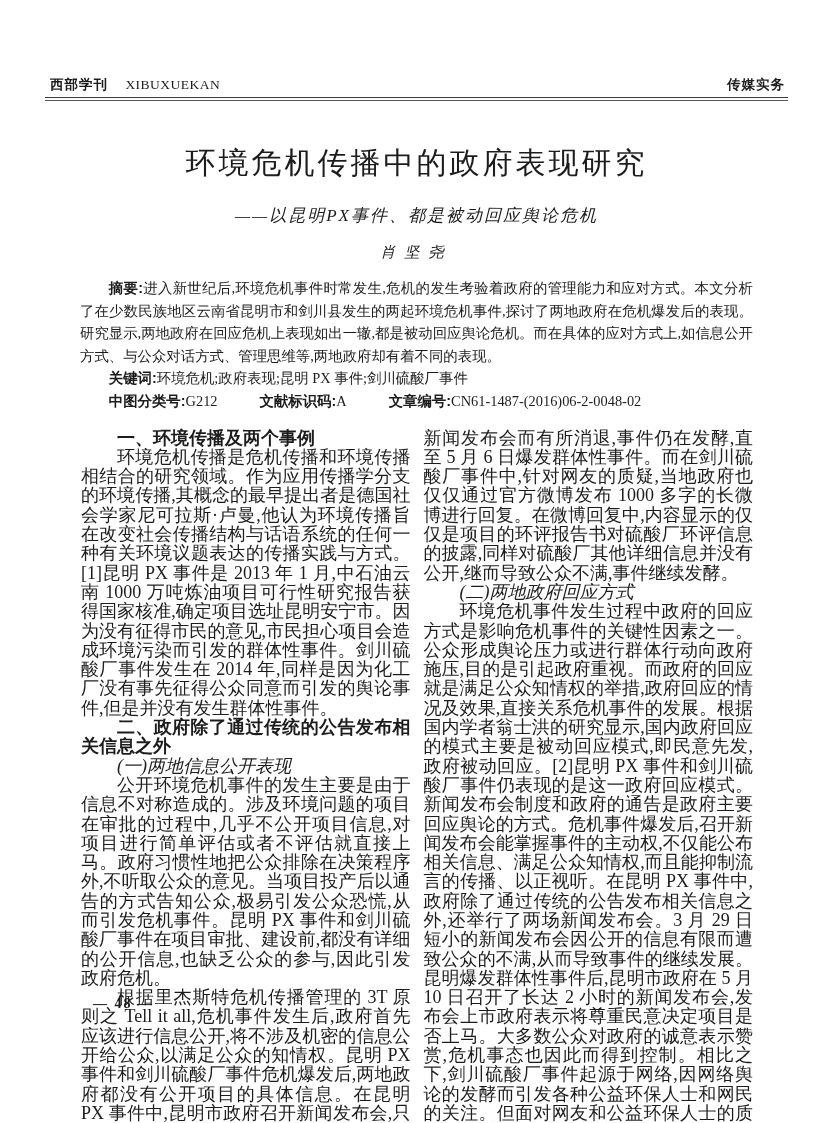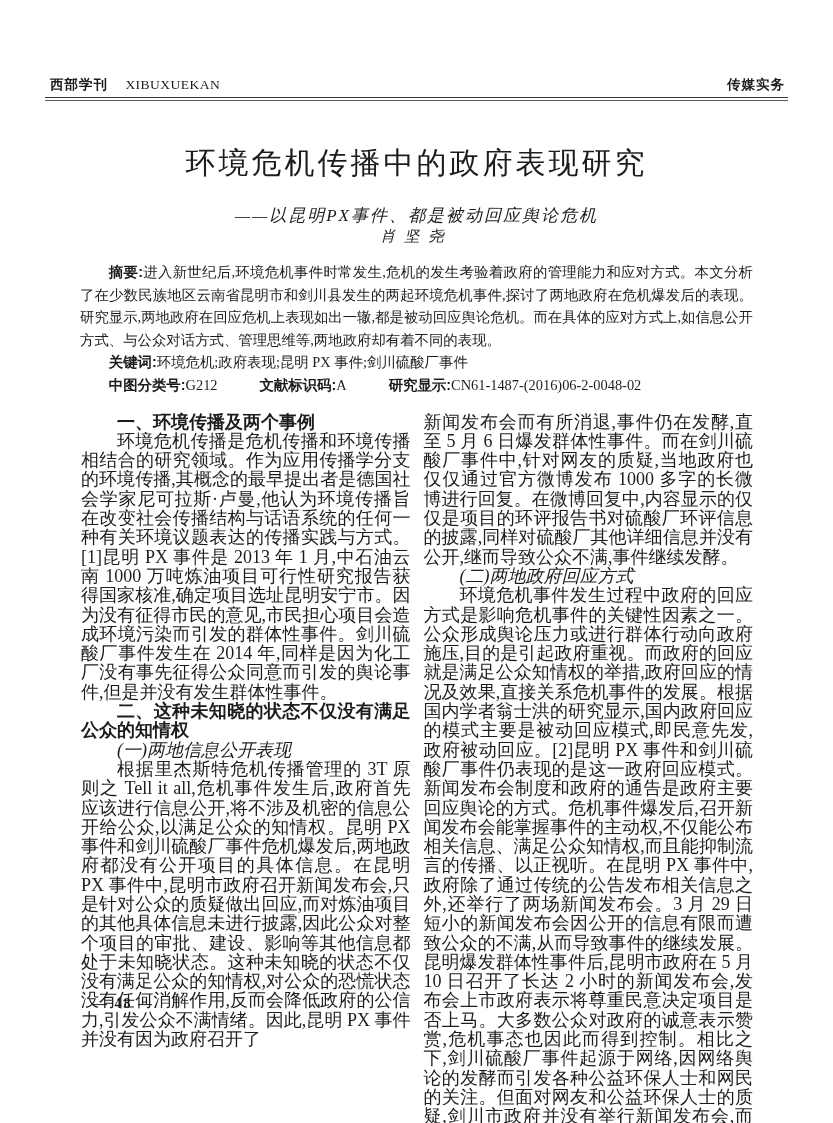--- a/index.html
+++ b/index.html
@@ -38,21 +38,21 @@
     font-weight:500;
   }
   .article-subtitle {
     margin-top:20px;
     text-align:center;
     font-size:17px;
     font-style:italic;
     letter-spacing:2px;
   }
   .author {
-    margin-top:0;
+    margin-top:16px;
     text-align:center;
     font-size:15px;
     font-style:italic;
     letter-spacing:9px;
   }
   
   .front-matter {
     margin:15px 80px 16px 80px;
     width:673px;
     font-size:14.4px;
@@ -111,29 +111,30 @@
   </div>
   <div class="double-rule"></div>
 
   <h1 class="article-title">环境危机传播中的政府表现研究</h1>
   <div class="article-subtitle">——以昆明PX事件、都是被动回应舆论危机</div>
   <div class="author">肖坚尧</div>
 
   <div class="front-matter">
     <p><span class="fm-label">摘要:</span><span>进入新世纪后,环境危机事件时常发生,危机的发生考验着政府的管理能力和应对方式。本文分析了在少数民族地区云南省昆明市和剑川县发生的两起环境危机事件,探讨了两地政府在危机爆发后的表现。研究显示,两地政府在回应危机上表现如出一辙,都是被动回应舆论危机。而在具体的应对方式上,如信息公开方式、与公众对话方式、管理思维等,两地政府却有着不同的表现。</span></p>
     <p><span class="fm-label">关键词:</span><span>环境危机;政府表现;昆明 PX 事件;剑川硫酸厂事件</span></p>
-    <p class="class-line"><span class="class-item"><span class="fm-label">中图分类号:</span><span>G212</span></span><span class="class-item"><span class="fm-label">文献标识码:</span><span>A</span></span><span class="class-item"><span class="fm-label">研究显示:</span><span>CN61-1487-(2016)06-2-0048-02</span></span></p>
+    <p class="class-line"><span class="class-item"><span class="fm-label">中图分类号:</span><span>G212</span></span><span class="class-item"><span class="fm-label">文献标识码:</span><span>A</span></span><span class="class-item"><span class="fm-label">文章编号:</span><span>CN61-1487-(2016)06-2-0048-02</span></span></p>
   </div>
 
   <div class="columns">
     <div class="col">
       <div class="h1">一、环境传播及两个事例</div>
       <div class="para">环境危机传播是危机传播和环境传播相结合的研究领域。作为应用传播学分支的环境传播,其概念的最早提出者是德国社会学家尼可拉斯·卢曼,他认为环境传播旨在改变社会传播结构与话语系统的任何一种有关环境议题表达的传播实践与方式。[1]昆明 PX 事件是 2013 年 1 月,中石油云南 1000 万吨炼油项目可行性研究报告获得国家核准,确定项目选址昆明安宁市。因为没有征得市民的意见,市民担心项目会造成环境污染而引发的群体性事件。剑川硫酸厂事件发生在 2014 年,同样是因为化工厂没有事先征得公众同意而引发的舆论事件,但是并没有发生群体性事件。</div>
-      <div class="h1">二、这种未知晓的状态不仅没有满足公众的知情权</div>
+      <div class="h1">二、政府除了通过传统的公告发布相关信息之外</div>
       <div class="h2">(一)两地信息公开表现</div>
+      <div class="para">公开环境危机事件的发生主要是由于信息不对称造成的。涉及环境问题的项目在审批的过程中,几乎不公开项目信息,对项目进行简单评估或者不评估就直接上马。政府习惯性地把公众排除在决策程序外,不听取公众的意见。当项目投产后以通告的方式告知公众,极易引发公众恐慌,从而引发危机事件。昆明 PX 事件和剑川硫酸厂事件在项目审批、建设前,都没有详细的公开信息,也缺乏公众的参与,因此引发政府危机。</div>
       <div class="para">根据里杰斯特危机传播管理的 3T 原则之 Tell it all,危机事件发生后,政府首先应该进行信息公开,将不涉及机密的信息公开给公众,以满足公众的知情权。昆明 PX 事件和剑川硫酸厂事件危机爆发后,两地政府都没有公开项目的具体信息。在昆明 PX 事件中,昆明市政府召开新闻发布会,只是针对公众的质疑做出回应,而对炼油项目的其他具体信息未进行披露,因此公众对整个项目的审批、建设、影响等其他信息都处于未知晓状态。这种未知晓的状态不仅没有满足公众的知情权,对公众的恐慌状态没有任何消解作用,反而会降低政府的公信力,引发公众不满情绪。因此,昆明 PX 事件并没有因为政府召开了</div>
     </div>
     <div class="col">
       <div class="para-cont">新闻发布会而有所消退,事件仍在发酵,直至 5 月 6 日爆发群体性事件。而在剑川硫酸厂事件中,针对网友的质疑,当地政府也仅仅通过官方微博发布 1000 多字的长微博进行回复。在微博回复中,内容显示的仅仅是项目的环评报告书对硫酸厂环评信息的披露,同样对硫酸厂其他详细信息并没有公开,继而导致公众不满,事件继续发酵。</div>
       <div class="h2">(二)两地政府回应方式</div>
       <div class="para">环境危机事件发生过程中政府的回应方式是影响危机事件的关键性因素之一。公众形成舆论压力或进行群体行动向政府施压,目的是引起政府重视。而政府的回应就是满足公众知情权的举措,政府回应的情况及效果,直接关系危机事件的发展。根据国内学者翁士洪的研究显示,国内政府回应的模式主要是被动回应模式,即民意先发,政府被动回应。[2]昆明 PX 事件和剑川硫酸厂事件仍表现的是这一政府回应模式。新闻发布会制度和政府的通告是政府主要回应舆论的方式。危机事件爆发后,召开新闻发布会能掌握事件的主动权,不仅能公布相关信息、满足公众知情权,而且能抑制流言的传播、以正视听。在昆明 PX 事件中,政府除了通过传统的公告发布相关信息之外,还举行了两场新闻发布会。3 月 29 日短小的新闻发布会因公开的信息有限而遭致公众的不满,从而导致事件的继续发展。昆明爆发群体性事件后,昆明市政府在 5 月 10 日召开了长达 2 小时的新闻发布会,发布会上市政府表示将尊重民意决定项目是否上马。大多数公众对政府的诚意表示赞赏,危机事态也因此而得到控制。相比之下,剑川硫酸厂事件起源于网络,因网络舆论的发酵而引发各种公益环保人士和网民的关注。但面对网友和公益环保人士的质疑,剑川市政府并没有举行新闻发布会,而是市政府通过官方微博  @ 问政剑川 发布长微博进行回复,微博内容并没有透露该项目的具体信息,网民仍然表现出不满的情绪。面对舆论压力,剑川市政府官方微博在 7 月 4 日才通过微博公开硫酸厂的环评报告。同样面对环境危机事件,两地政府表现出不</div>
     </div>
   </div>
 
   <div class="page-number">— 48 —</div>

